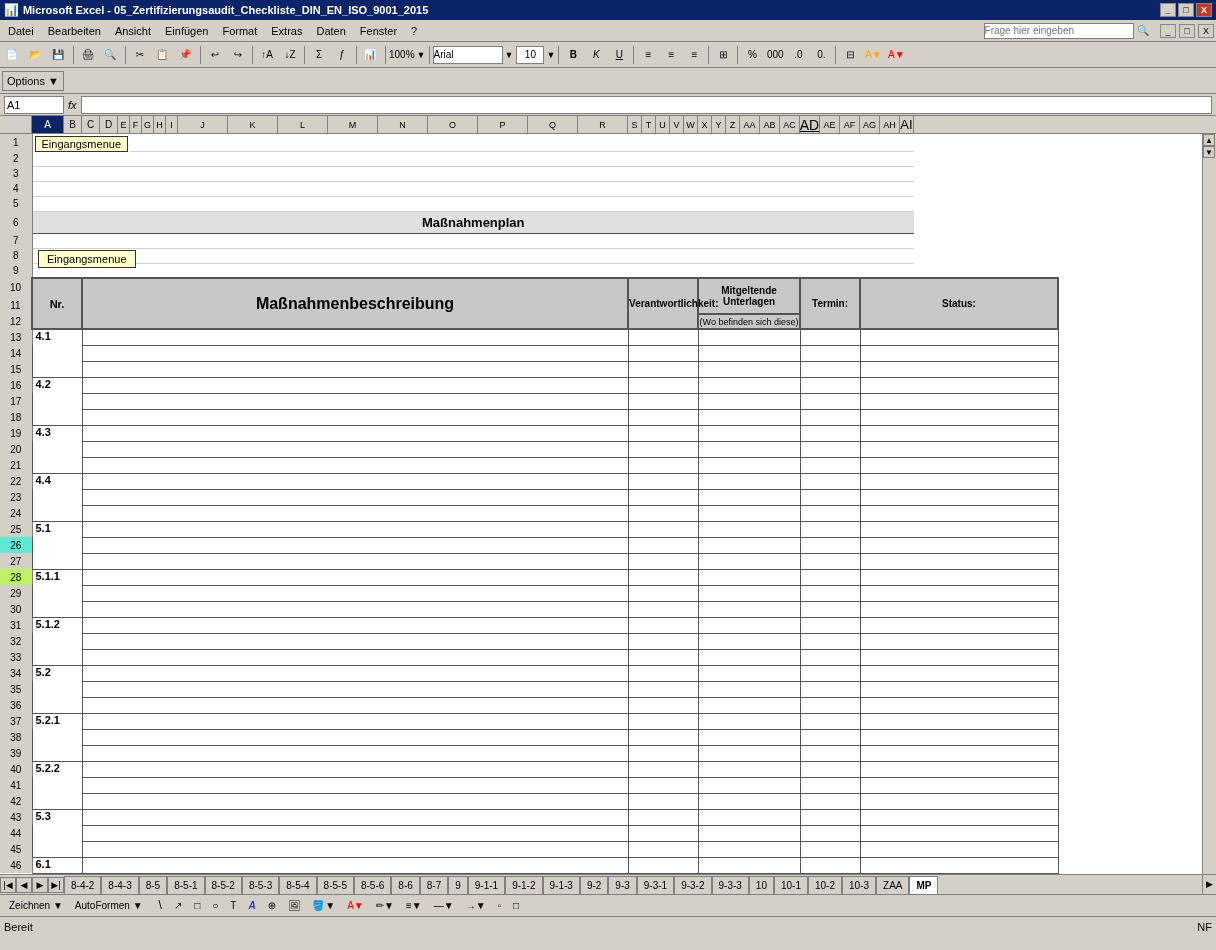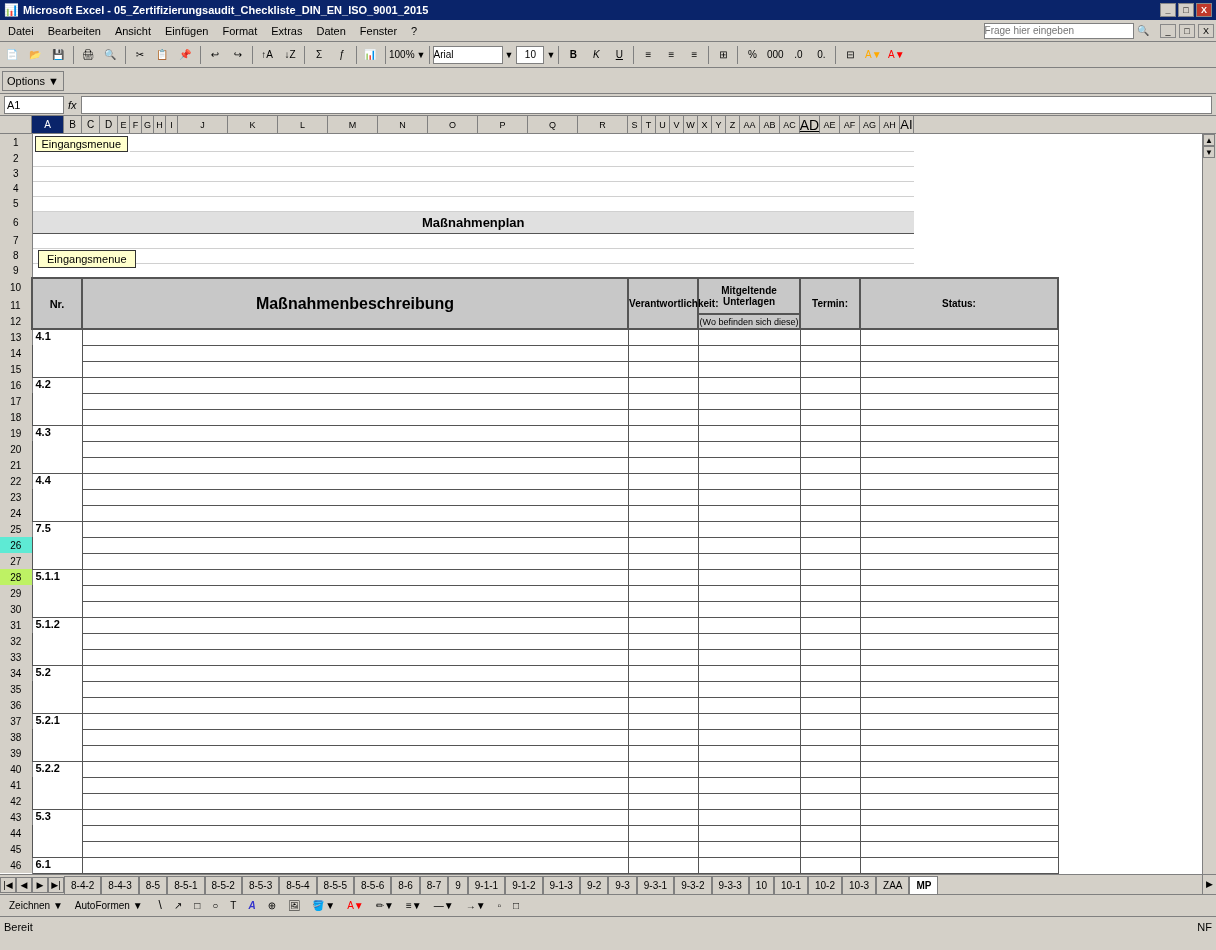--- a/index.html
+++ b/index.html
@@ -611,21 +611,21 @@
                 <td colspan="16" style="border:1px solid #555;"></td>
                 <td colspan="5" style="border:1px solid #555;"></td>
                 <td colspan="6" style="border:1px solid #555;"></td>
                 <td colspan="3" style="border:1px solid #555;"></td>
                 <td colspan="4" style="border:1px solid #555;"></td>
                 <td></td>
               </tr>
 
               <tr style="height:16px;">
                 <td style="background:#d4d0c8;border-right:1px solid #808080;text-align:center;font-size:10px;">25</td>
-                <td colspan="2" rowspan="3" style="border:1px solid #555;font-weight:bold;font-size:11px;padding-left:3px;vertical-align:top;">7.5</td>
+                <td colspan="2" rowspan="3" style="border:1px solid #555;font-weight:bold;font-size:11px;padding-left:3px;vertical-align:top;">5.1</td>
                 <td colspan="16" style="border:1px solid #555;"></td>
                 <td colspan="5" style="border:1px solid #555;"></td>
                 <td colspan="6" style="border:1px solid #555;"></td>
                 <td colspan="3" style="border:1px solid #555;"></td>
                 <td colspan="4" style="border:1px solid #555;"></td>
                 <td></td>
               </tr>
               <tr style="height:16px;">
                 <td style="background:#5eead4;border-right:1px solid #808080;text-align:center;font-size:10px;">26</td>
                 <td colspan="16" style="border:1px solid #555;"></td>

